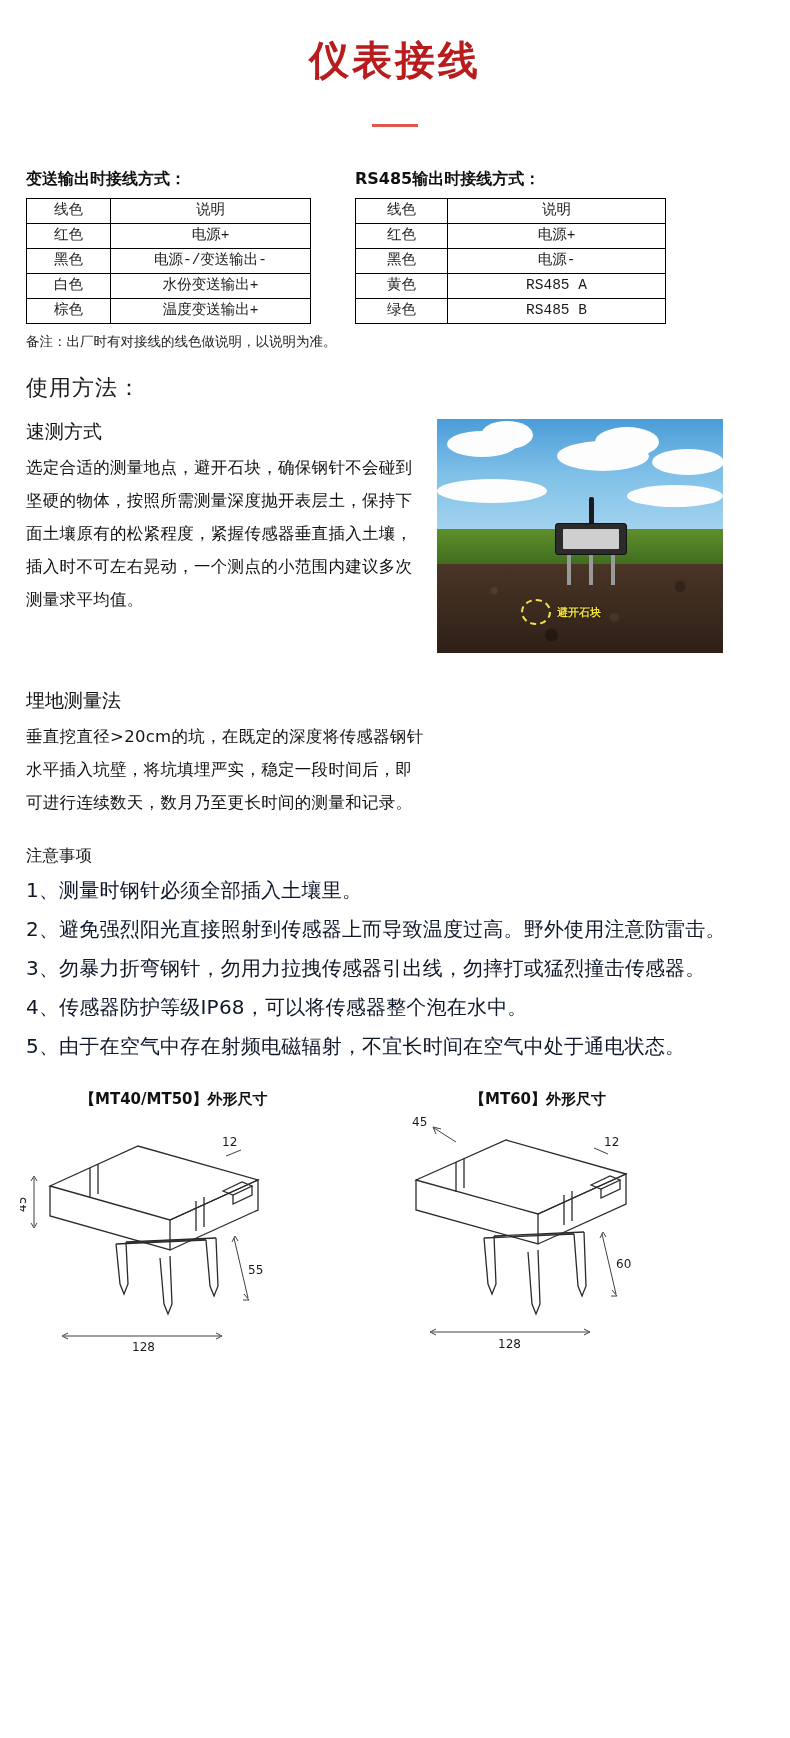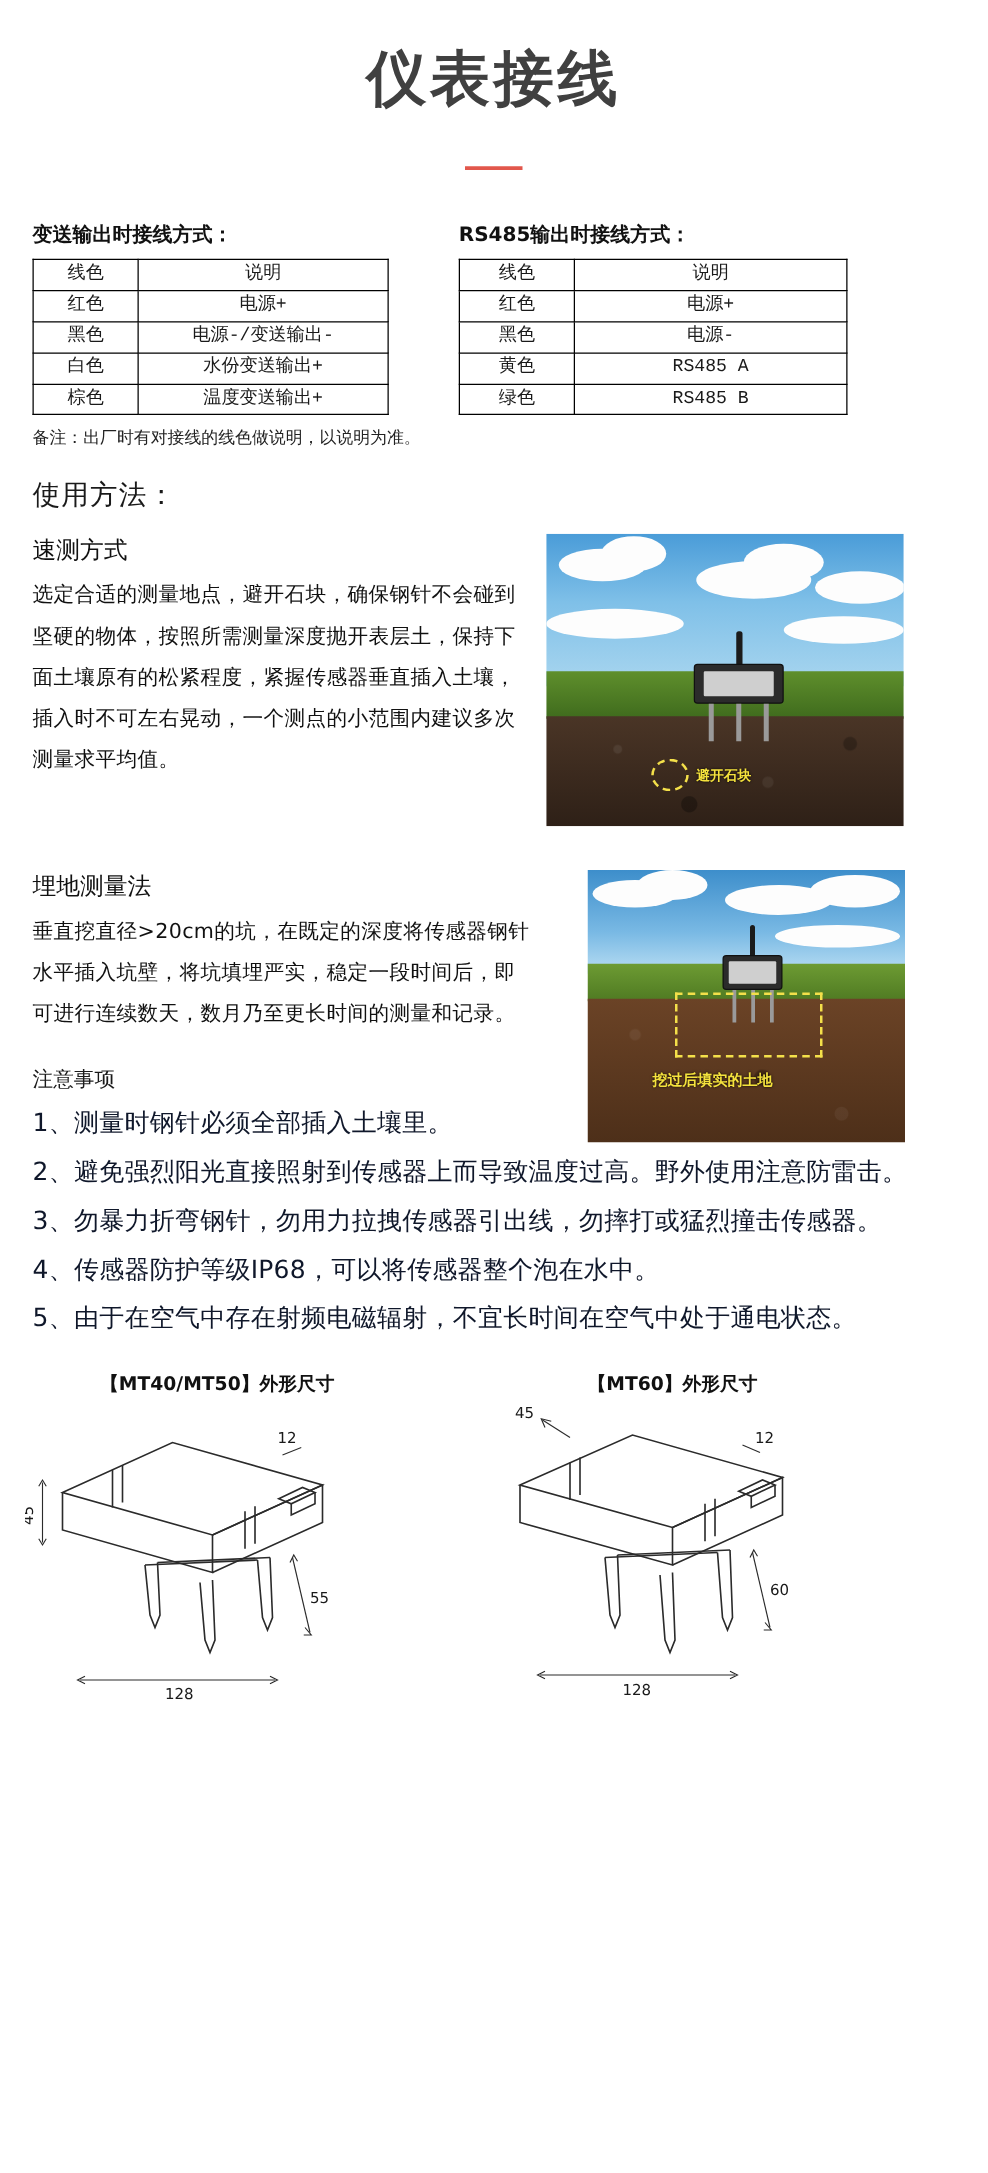--- a/index.html
+++ b/index.html
@@ -15,40 +15,40 @@
     color: #1a1a1a;
     overflow: hidden;
   }
 
   
   .title-block {
     text-align: center;
     padding-top: 38px;
   }
   .main-title {
-    font-size: 48px;
+    font-size: 40px;
     font-weight: bold;
     letter-spacing: 3px;
-    color: #404040;
+    color: #b91c1c;
     line-height: 1.1;
     font-family: Liberation Sans, sans-serif;
   }
   .title-rule {
     width: 46px;
     height: 3px;
     background: #e2574c;
     margin: 42px auto 0 auto;
   }
 
   
   .tables-wrap {
     margin-top: 42px;
     padding: 0 26px;
     display: flex;
-    gap: 56px;
+    gap: 44px;
   }
   .table-col { }
   .table-caption {
     font-size: 16px;
     font-weight: bold;
     margin-bottom: 8px;
     color: #111;
   }
   table.wiring {
     border-collapse: collapse;
@@ -324,40 +324,20 @@
 
     <div class="dash-circle" style="left:84px; top:180px; width:30px; height:26px;"></div>
     <div class="yellow-tag" style="left:120px; top:186px;">避开石块</div>
   </div>
 </div>
 
 <div class="sec" style="margin-top:72px;">
   <div class="sec-head">埋地测量法</div>
   <div class="sec-body">垂直挖直径&gt;20cm的坑，在既定的深度将传感器钢针水平插入坑壁，将坑填埋严实，稳定一段时间后，即可进行连续数天，数月乃至更长时间的测量和记录。</div>
 
-  <div class="photo2">
-    <div class="sky2"></div>
-    <div class="cloud" style="left:4px;   top:8px;  width:68px; height:22px;"></div>
-    <div class="cloud" style="left:40px;  top:0px;  width:56px; height:24px;"></div>
-    <div class="cloud" style="left:110px; top:12px; width:86px; height:24px;"></div>
-    <div class="cloud" style="left:178px; top:4px;  width:72px; height:26px;"></div>
-    <div class="cloud" style="left:150px; top:44px; width:100px;height:18px;"></div>
-    <div class="field2"></div>
-    <div class="soil2"></div>
-
-    <div class="cable" style="left:130px; top:44px; width:4px; height:26px;"></div>
-    <div class="probe-body" style="left:108px; top:68px; width:48px; height:28px;"></div>
-    <div class="probe-label" style="left:113px; top:73px; width:38px; height:18px;"></div>
-    <div class="pin" style="left:116px; top:96px; width:3px; height:26px;"></div>
-    <div class="pin" style="left:131px; top:96px; width:3px; height:26px;"></div>
-    <div class="pin" style="left:146px; top:96px; width:3px; height:26px;"></div>
-
-    <div class="dash-rect" style="left:70px; top:98px; width:118px; height:52px;"></div>
-    <div class="yellow-tag" style="left:52px; top:160px; font-size:12px;">挖过后填实的土地</div>
-  </div>
 </div>
 
 <div class="cautions" style="margin-top:26px;">
   <div class="caution-h">注意事项</div>
   <div class="caution-item">1、测量时钢针必须全部插入土壤里。</div>
   <div class="caution-item">2、避免强烈阳光直接照射到传感器上而导致温度过高。野外使用注意防雷击。</div>
   <div class="caution-item">3、勿暴力折弯钢针，勿用力拉拽传感器引出线，勿摔打或猛烈撞击传感器。</div>
   <div class="caution-item">4、传感器防护等级IP68，可以将传感器整个泡在水中。</div>
   <div class="caution-item">5、由于在空气中存在射频电磁辐射，不宜长时间在空气中处于通电状态。</div>
 </div>

